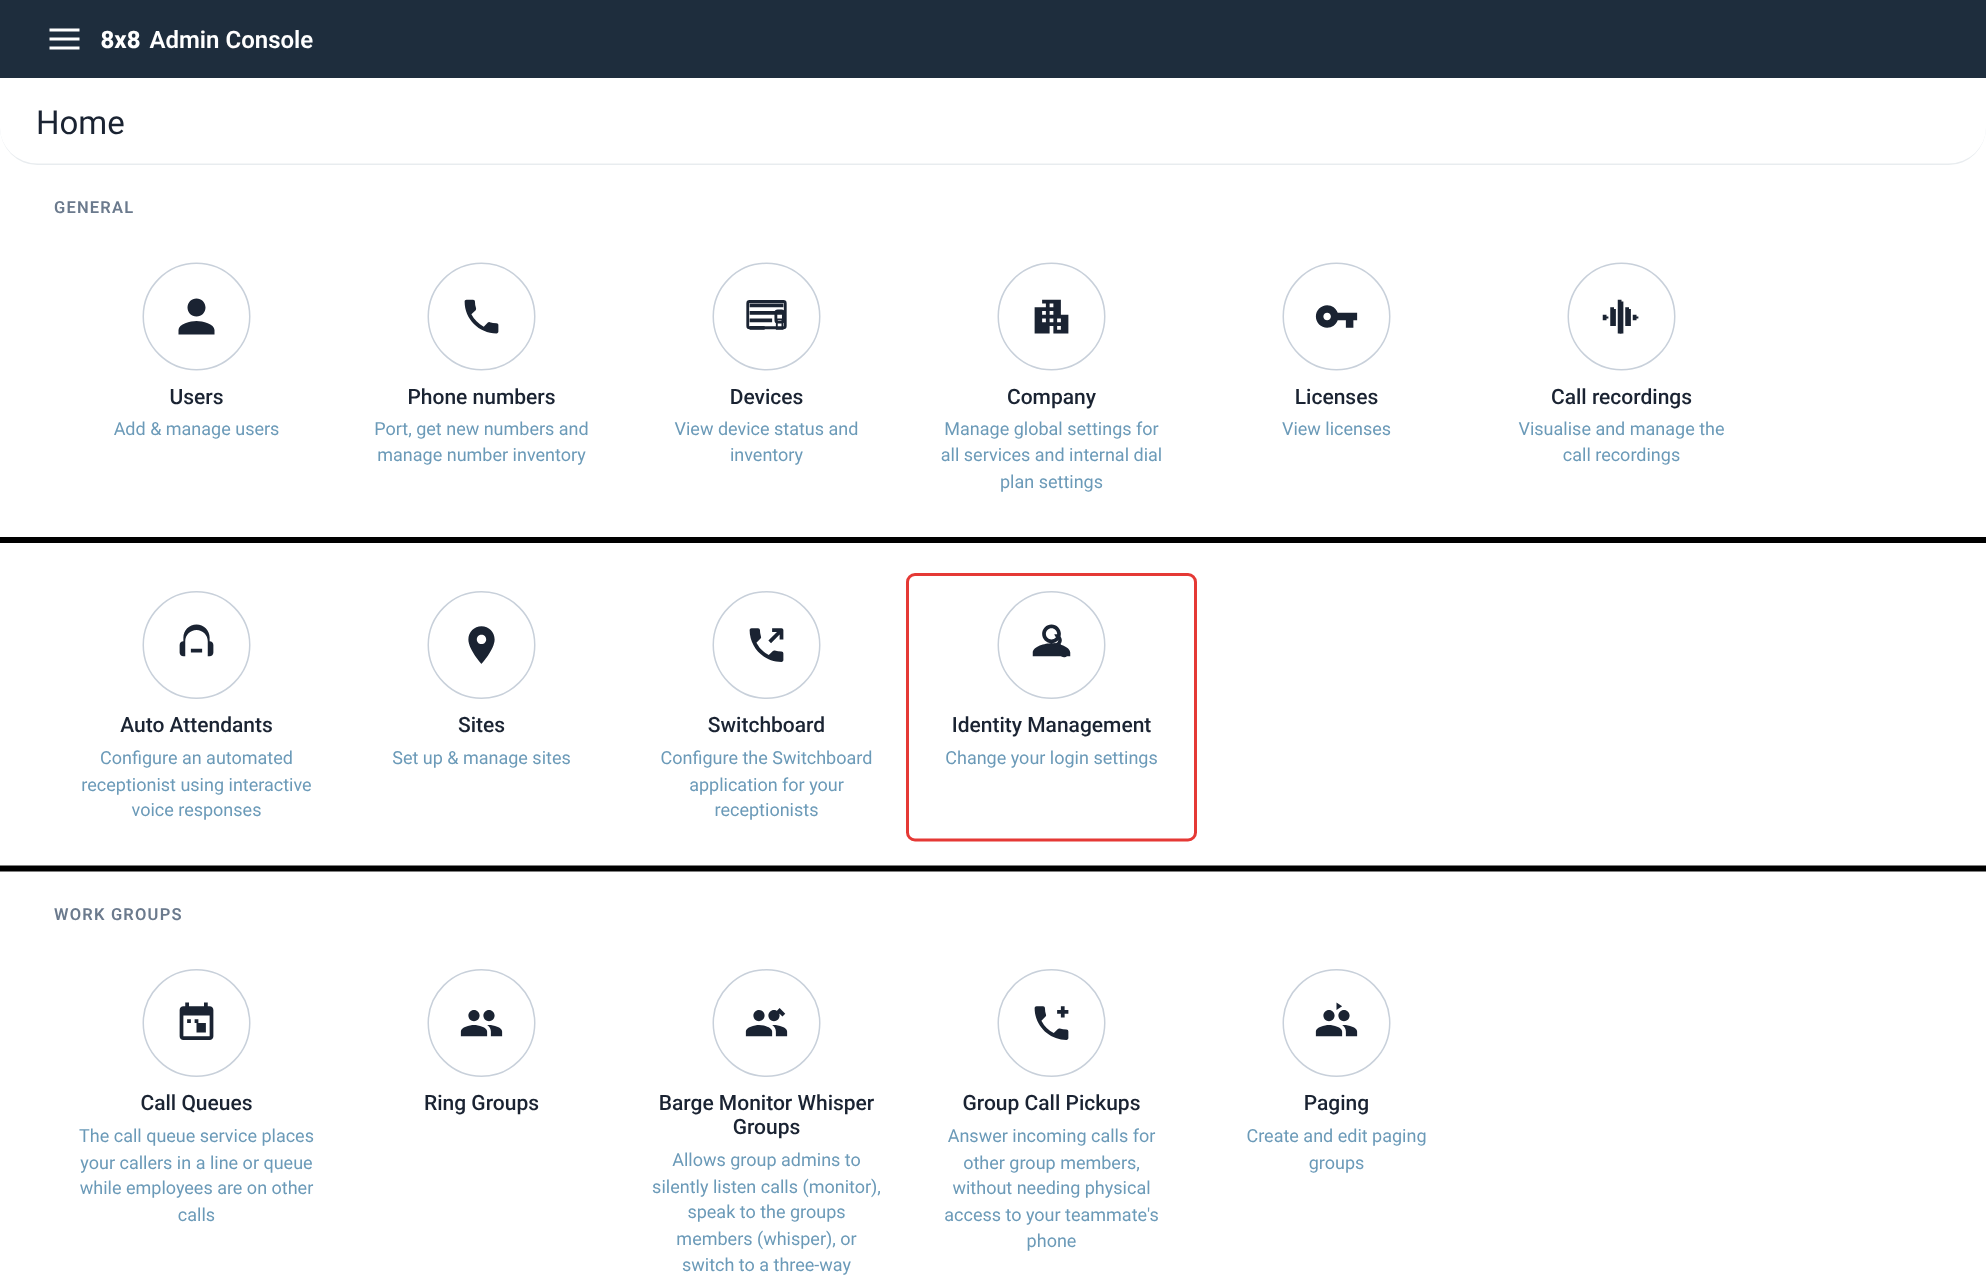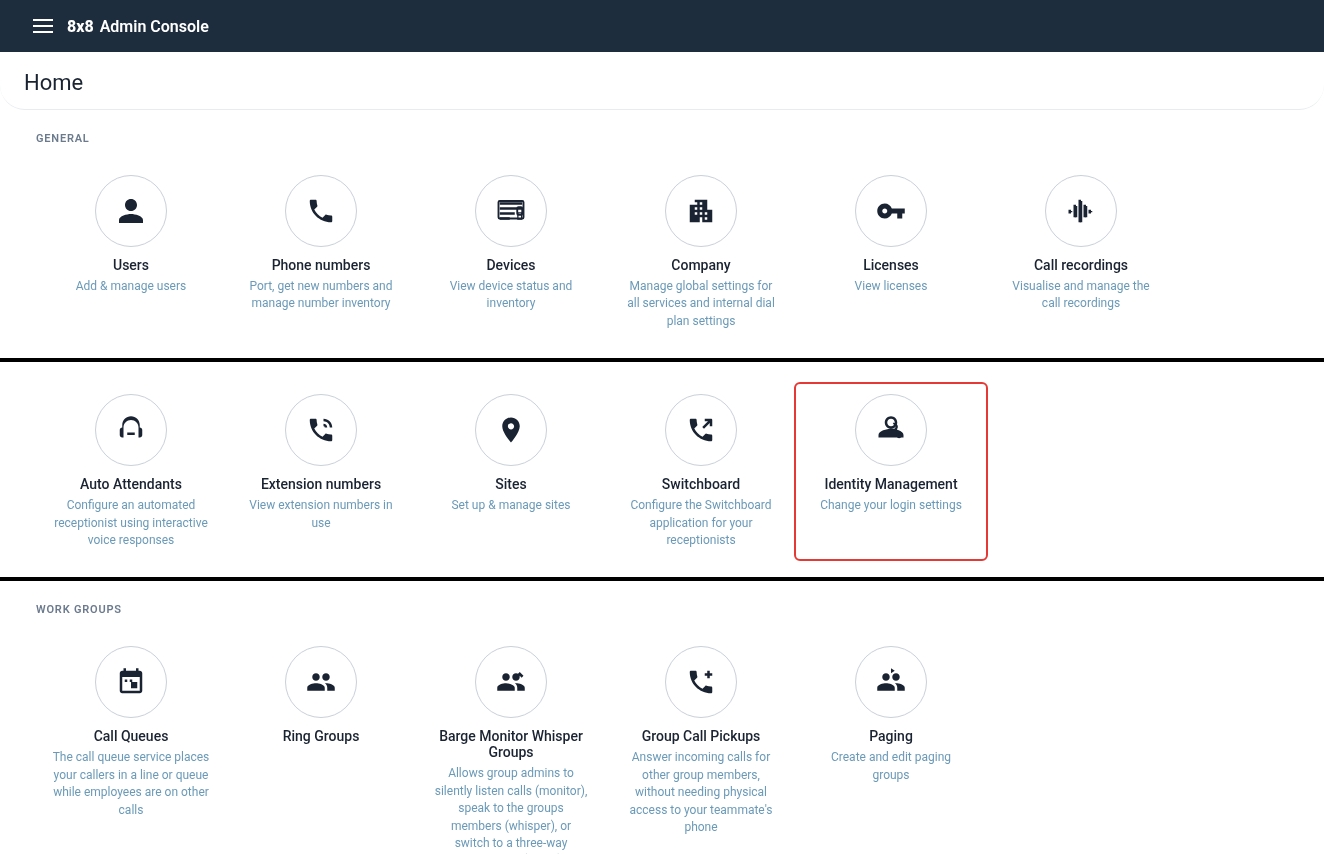--- a/index.html
+++ b/index.html
@@ -200,29 +200,20 @@
               <path d="M12 1C8.14 1 5 4.14 5 8v2c-1.1 0-2 .9-2 2v4c0 1.1.9 2 2 2h1v-8c0-3.31 2.69-6 6-6s6 2.69 6 6v8h1c1.1 0 2-.9 2-2v-4c0-1.1-.9-2-2-2V8c0-3.86-3.14-7-7-7z"></path>
               <path d="M9 14h6v2H9z"></path>
             </svg>
           </div>
           <div class="card-title">Auto Attendants</div>
           <div class="card-desc">Configure an automated receptionist using interactive voice responses</div>
         </div>
         <div class="card">
           <div class="icon-circle">
             <svg viewBox="0 0 24 24">
-              <path d="M6.6 10.8c1.4 2.8 3.8 5.1 6.6 6.6l2.2-2.2c.3-.3.7-.4 1-.2 1.1.4 2.3.6 3.6.6.6 0 1 .4 1 1V20c0 .6-.4 1-1 1C10.6 21 3 13.4 3 4c0-.6.4-1 1-1h3.5c.6 0 1 .4 1 1 0 1.3.2 2.5.6 3.6.1.3 0 .7-.2 1L6.6 10.8zm7.4-7.8v2c2.76 0 5 2.24 5 5h2c0-3.87-3.13-7-7-7zm0 4v2c.55 0 1 .45 1 1h2c0-1.66-1.34-3-3-3z"></path>
-            </svg>
-          </div>
-          <div class="card-title">Extension numbers</div>
-          <div class="card-desc">View extension numbers in use</div>
-        </div>
-        <div class="card">
-          <div class="icon-circle">
-            <svg viewBox="0 0 24 24">
               <path d="M12 2C8.13 2 5 5.13 5 9c0 5.25 7 13 7 13s7-7.75 7-13c0-3.87-3.13-7-7-7zm0 9.5c-1.38 0-2.5-1.12-2.5-2.5s1.12-2.5 2.5-2.5 2.5 1.12 2.5 2.5-1.12 2.5-2.5 2.5z"></path>
             </svg>
           </div>
           <div class="card-title">Sites</div>
           <div class="card-desc">Set up &amp; manage sites</div>
         </div>
         <div class="card">
           <div class="icon-circle">
             <svg viewBox="0 0 24 24">
               <path d="M20 15.5c-1.25 0-2.45-.2-3.57-.57a1 1 0 00-1.02.24l-2.2 2.2a15.074 15.074 0 01-6.59-6.58l2.2-2.21a.96.96 0 00.25-1A11.36 11.36 0 018.5 4c0-.55-.45-1-1-1H4c-.55 0-1 .45-1 1 0 9.39 7.61 17 17 17 .55 0 1-.45 1-1v-3.5c0-.55-.45-1-1-1z"></path>

